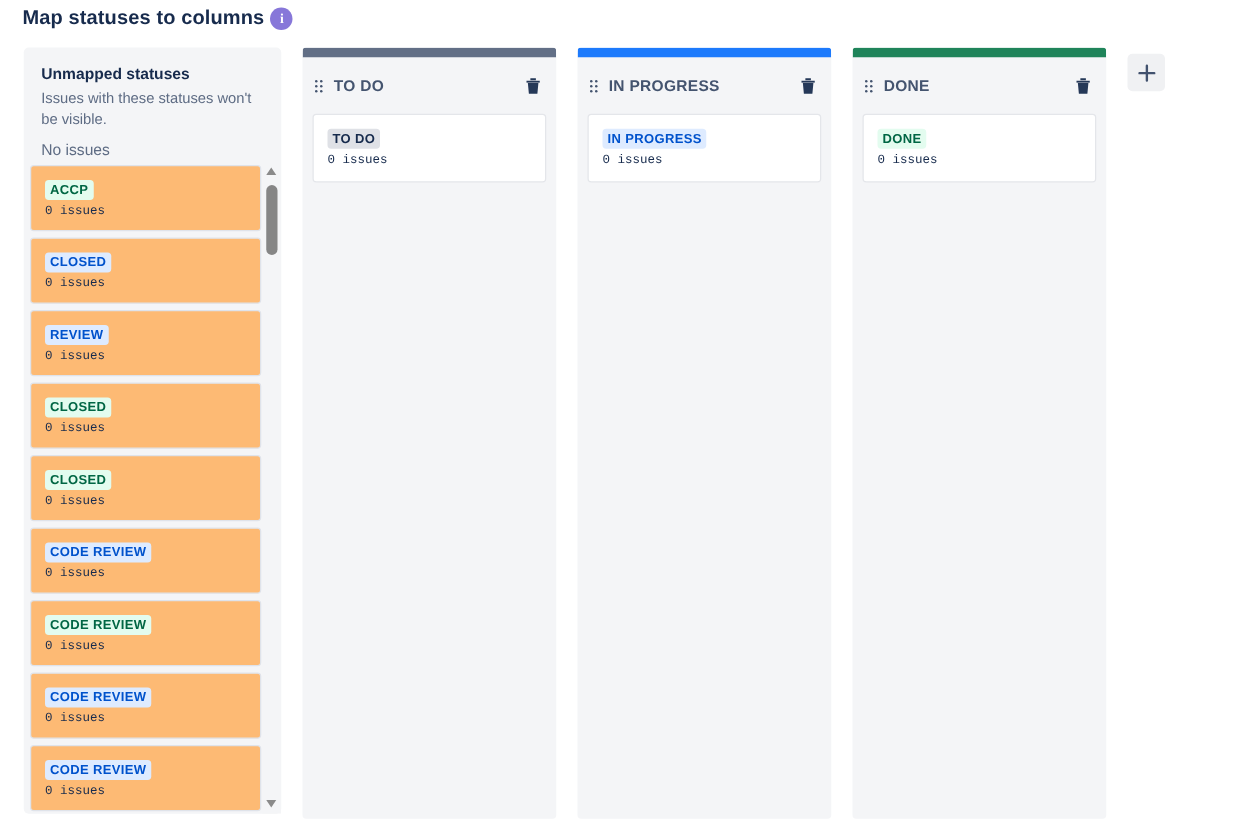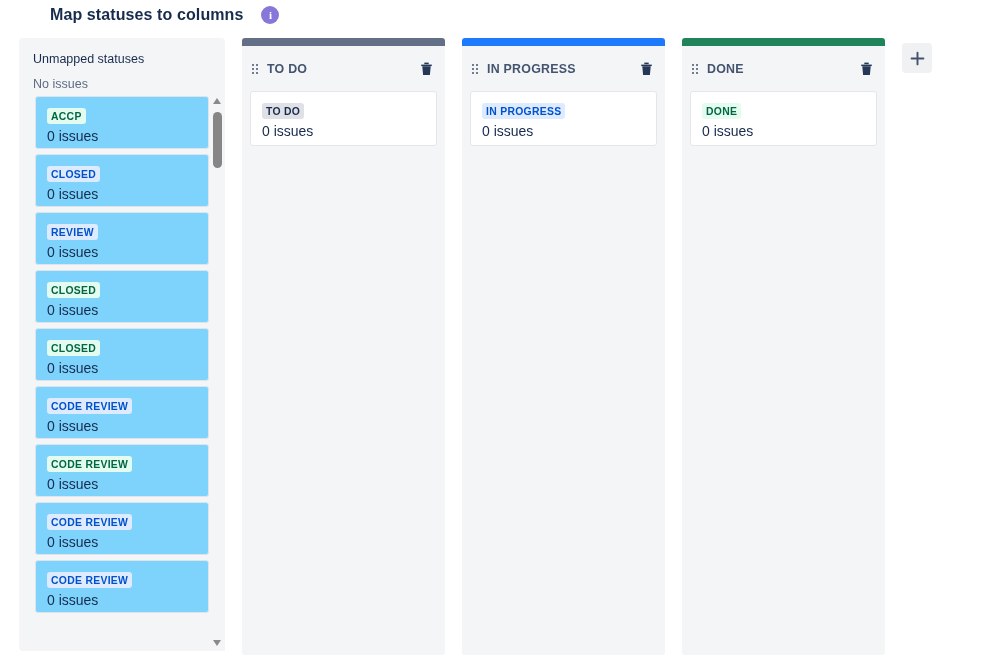--- a/index.html
+++ b/index.html
@@ -11,24 +11,23 @@
     overflow: hidden;
     background: #ffffff;
     font-family: "Liberation Sans", sans-serif;
     -webkit-font-smoothing: antialiased;
   }
 
   
   .page-header {
     display: flex;
     align-items: center;
-    gap: 18px;
+    gap: 5px;
     padding: 8px 0 16px 18px;
     height: 38px;
-    margin-left: 32px;
   }
   .page-title {
     font-size: 16px;
     font-weight: 700;
     color: #172b4d;
     letter-spacing: .1px;
   }
   .info-icon {
     width: 18px;
     height: 18px;
@@ -59,21 +58,21 @@
     background: #f4f5f7;
     border-radius: 4px;
     padding: 12px 0 0 0;
     height: 613px;
     display: flex;
     flex-direction: column;
     flex: none;
   }
   .unmapped-title {
     font-size: 12.5px;
-    font-weight: 400;
+    font-weight: 700;
     color: #172b4d;
     padding: 0 14px;
     line-height: 1.45;
   }
   .unmapped-sub {
     font-size: 11.8px;
     color: #5e6c84;
     padding: 2px 14px 0 14px;
     line-height: 1.42;
   }
@@ -87,43 +86,44 @@
     position: relative;
     flex: 1;
     overflow: hidden;
     padding: 0 0 0 0;
   }
   .status-list {
     padding: 0 16px 0 0;
     margin-left: 0;
   }
   .status-card {
-    background: #7dd3fc;
+    background: #fdba74;
     border: 1px solid #dfe3ea;
     border-radius: 3px;
-    margin: 0 0 5px 16px;
+    margin: 0 0 5px 5px;
     padding: 9px 11px 10px 11px;
     height: 53px;
   }
   .badge {
     display: inline-block;
     font-size: 10.4px;
     font-weight: 700;
     letter-spacing: .3px;
     padding: 2px 4px 1px 4px;
     border-radius: 3px;
     line-height: 1.25;
   }
   .badge.green  { background: #e3fcef; color: #006644; }
   .badge.blue   { background: #deebff; color: #0052cc; }
   .badge.gray   { background: #dfe1e6; color: #172b4d; }
   .issues {
-    font-size: 14px;
+    font-size: 10px;
     color: #172b4d;
     margin-top: 4px;
+    font-family: Liberation Mono, monospace;
   }
 
   
   .scrollbar {
     position: absolute;
     top: 0;
     right: 0;
     width: 15px;
     height: 100%;
     background: #f4f5f7;
@@ -225,20 +225,21 @@
 
 <div class="page-header">
   <div class="page-title">Map statuses to columns</div>
   <div class="info-icon">i</div>
 </div>
 
 <div class="board">
 
   <section class="unmapped">
     <div class="unmapped-title">Unmapped statuses</div>
+    <div class="unmapped-sub">Issues with these statuses won't be visible.</div>
     <div class="unmapped-count">No issues</div>
 
     <div class="status-scroll">
       <div class="status-list" id="status-list">
           <div class="status-card"><span class="badge green">ACCP</span><div class="issues">0 issues</div></div>
           <div class="status-card"><span class="badge blue">CLOSED</span><div class="issues">0 issues</div></div>
           <div class="status-card"><span class="badge blue">REVIEW</span><div class="issues">0 issues</div></div>
           <div class="status-card"><span class="badge green">CLOSED</span><div class="issues">0 issues</div></div>
           <div class="status-card"><span class="badge green">CLOSED</span><div class="issues">0 issues</div></div>
           <div class="status-card"><span class="badge blue">CODE REVIEW</span><div class="issues">0 issues</div></div>

